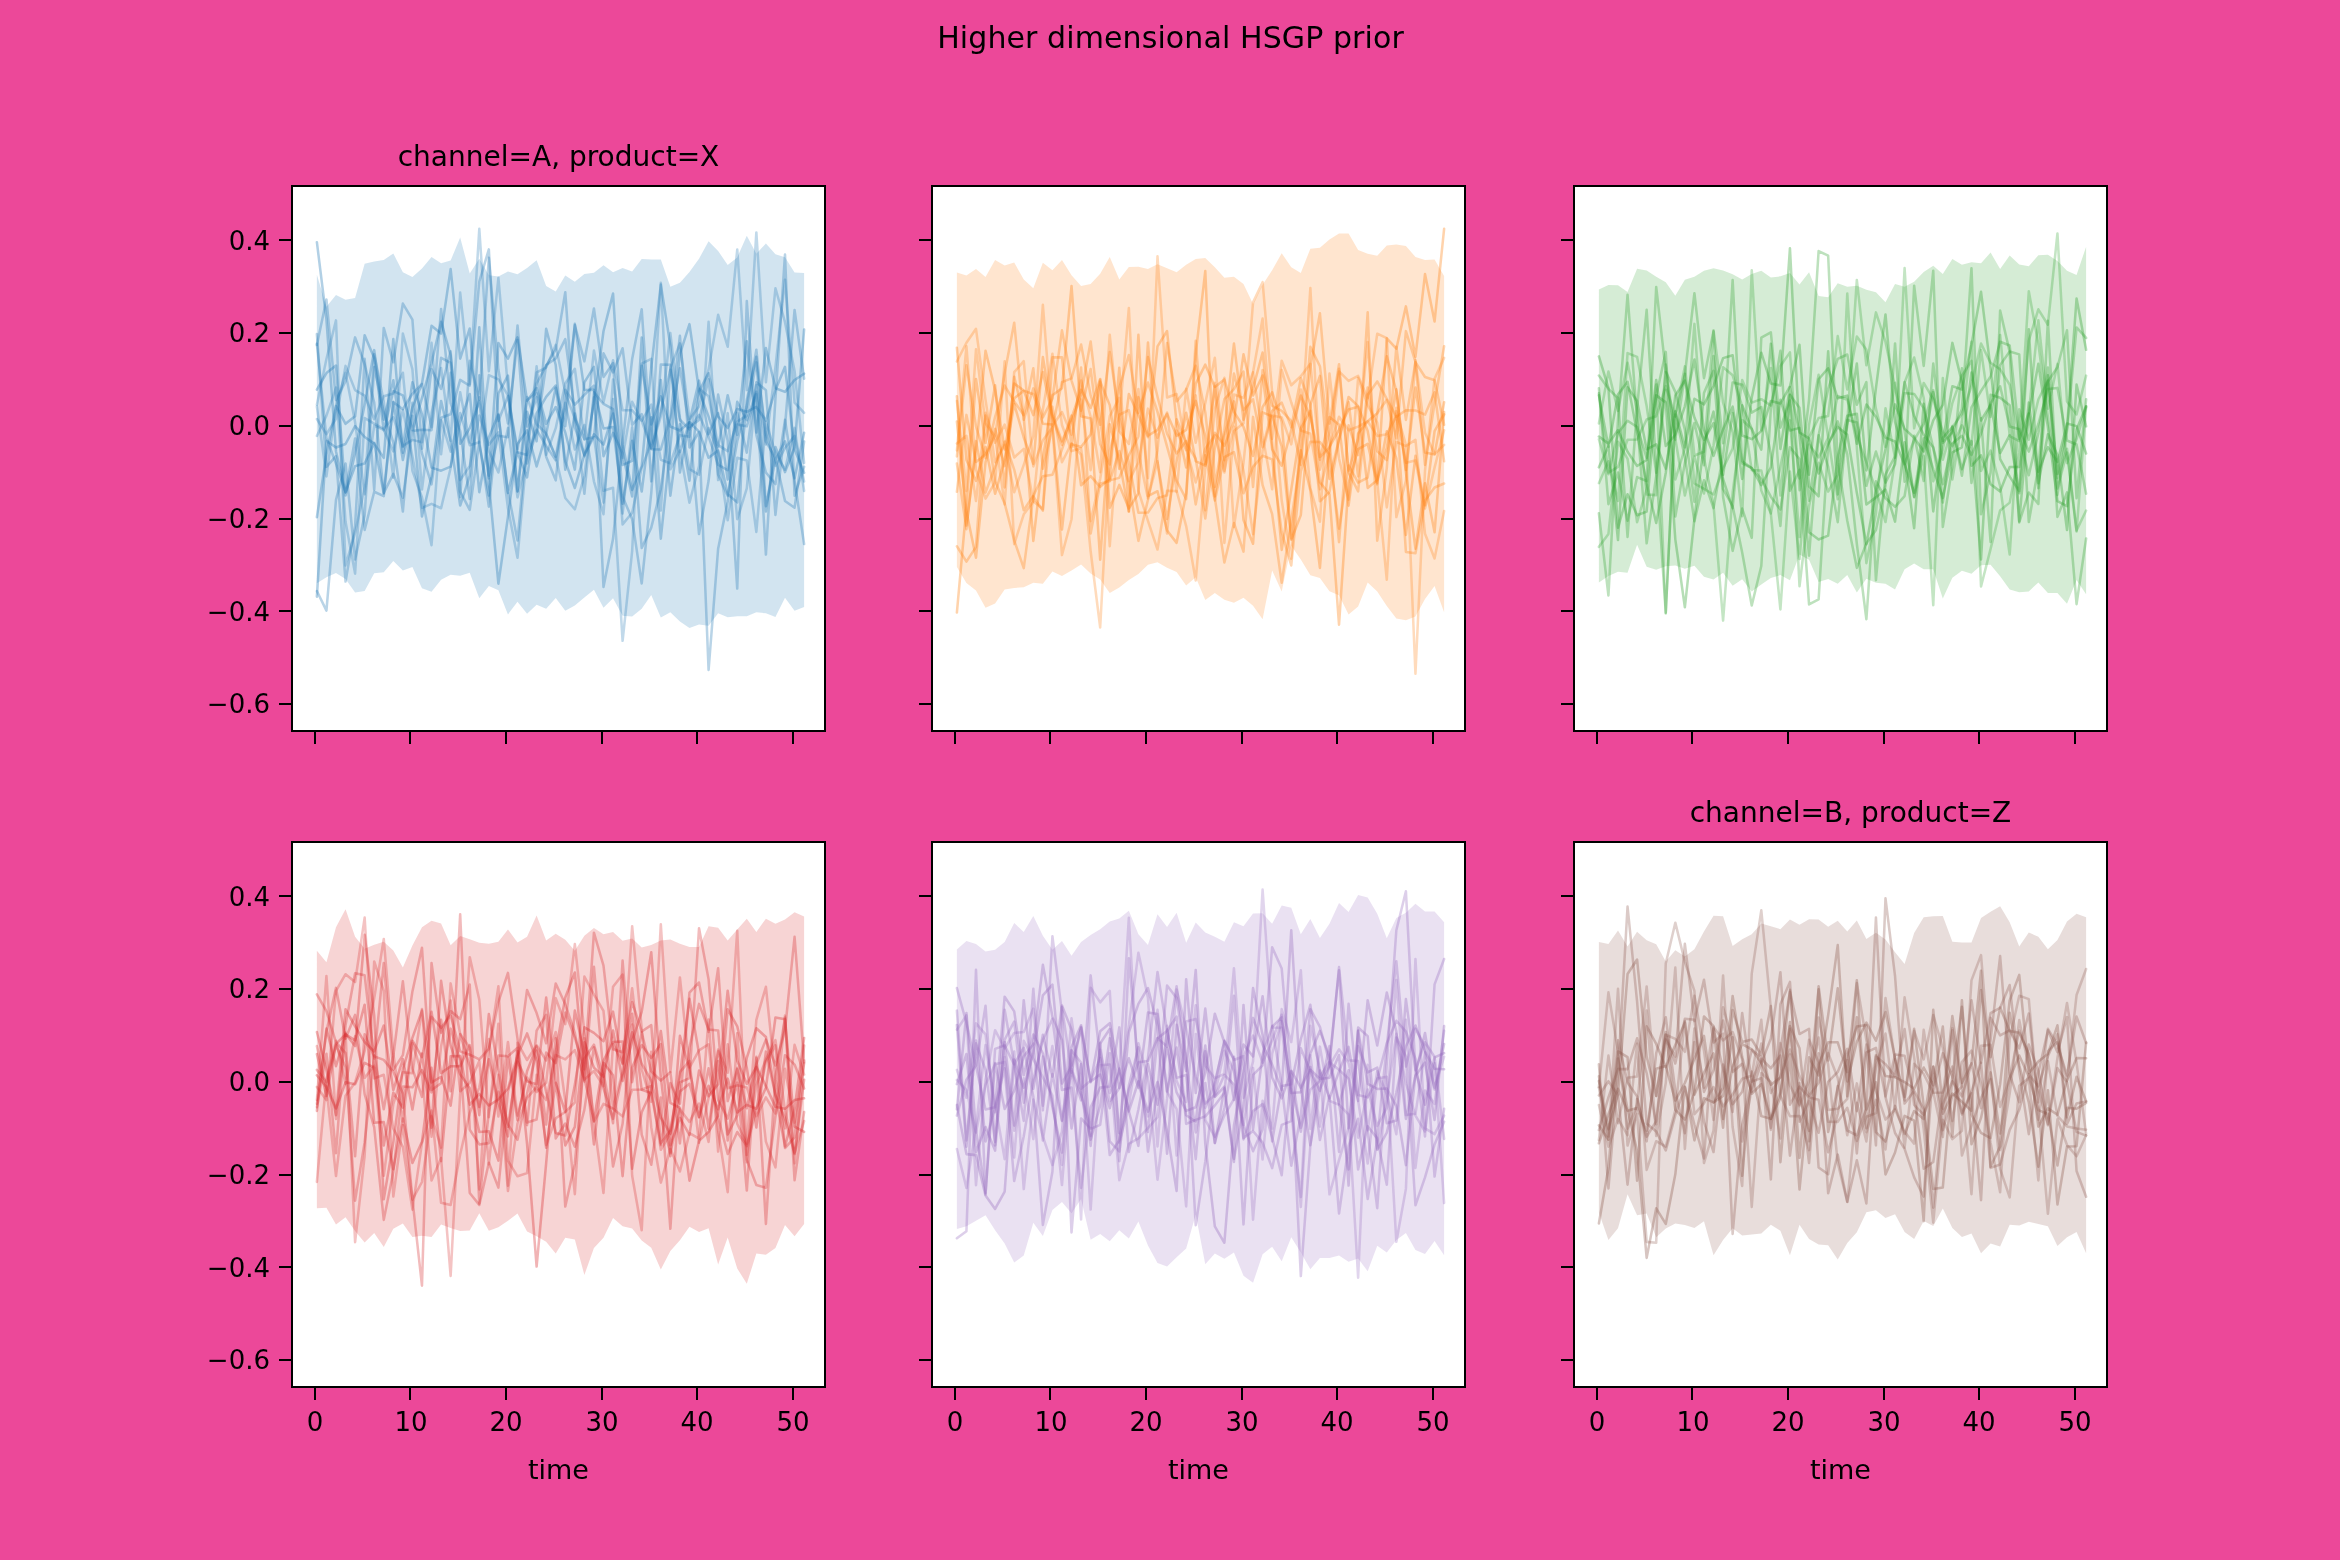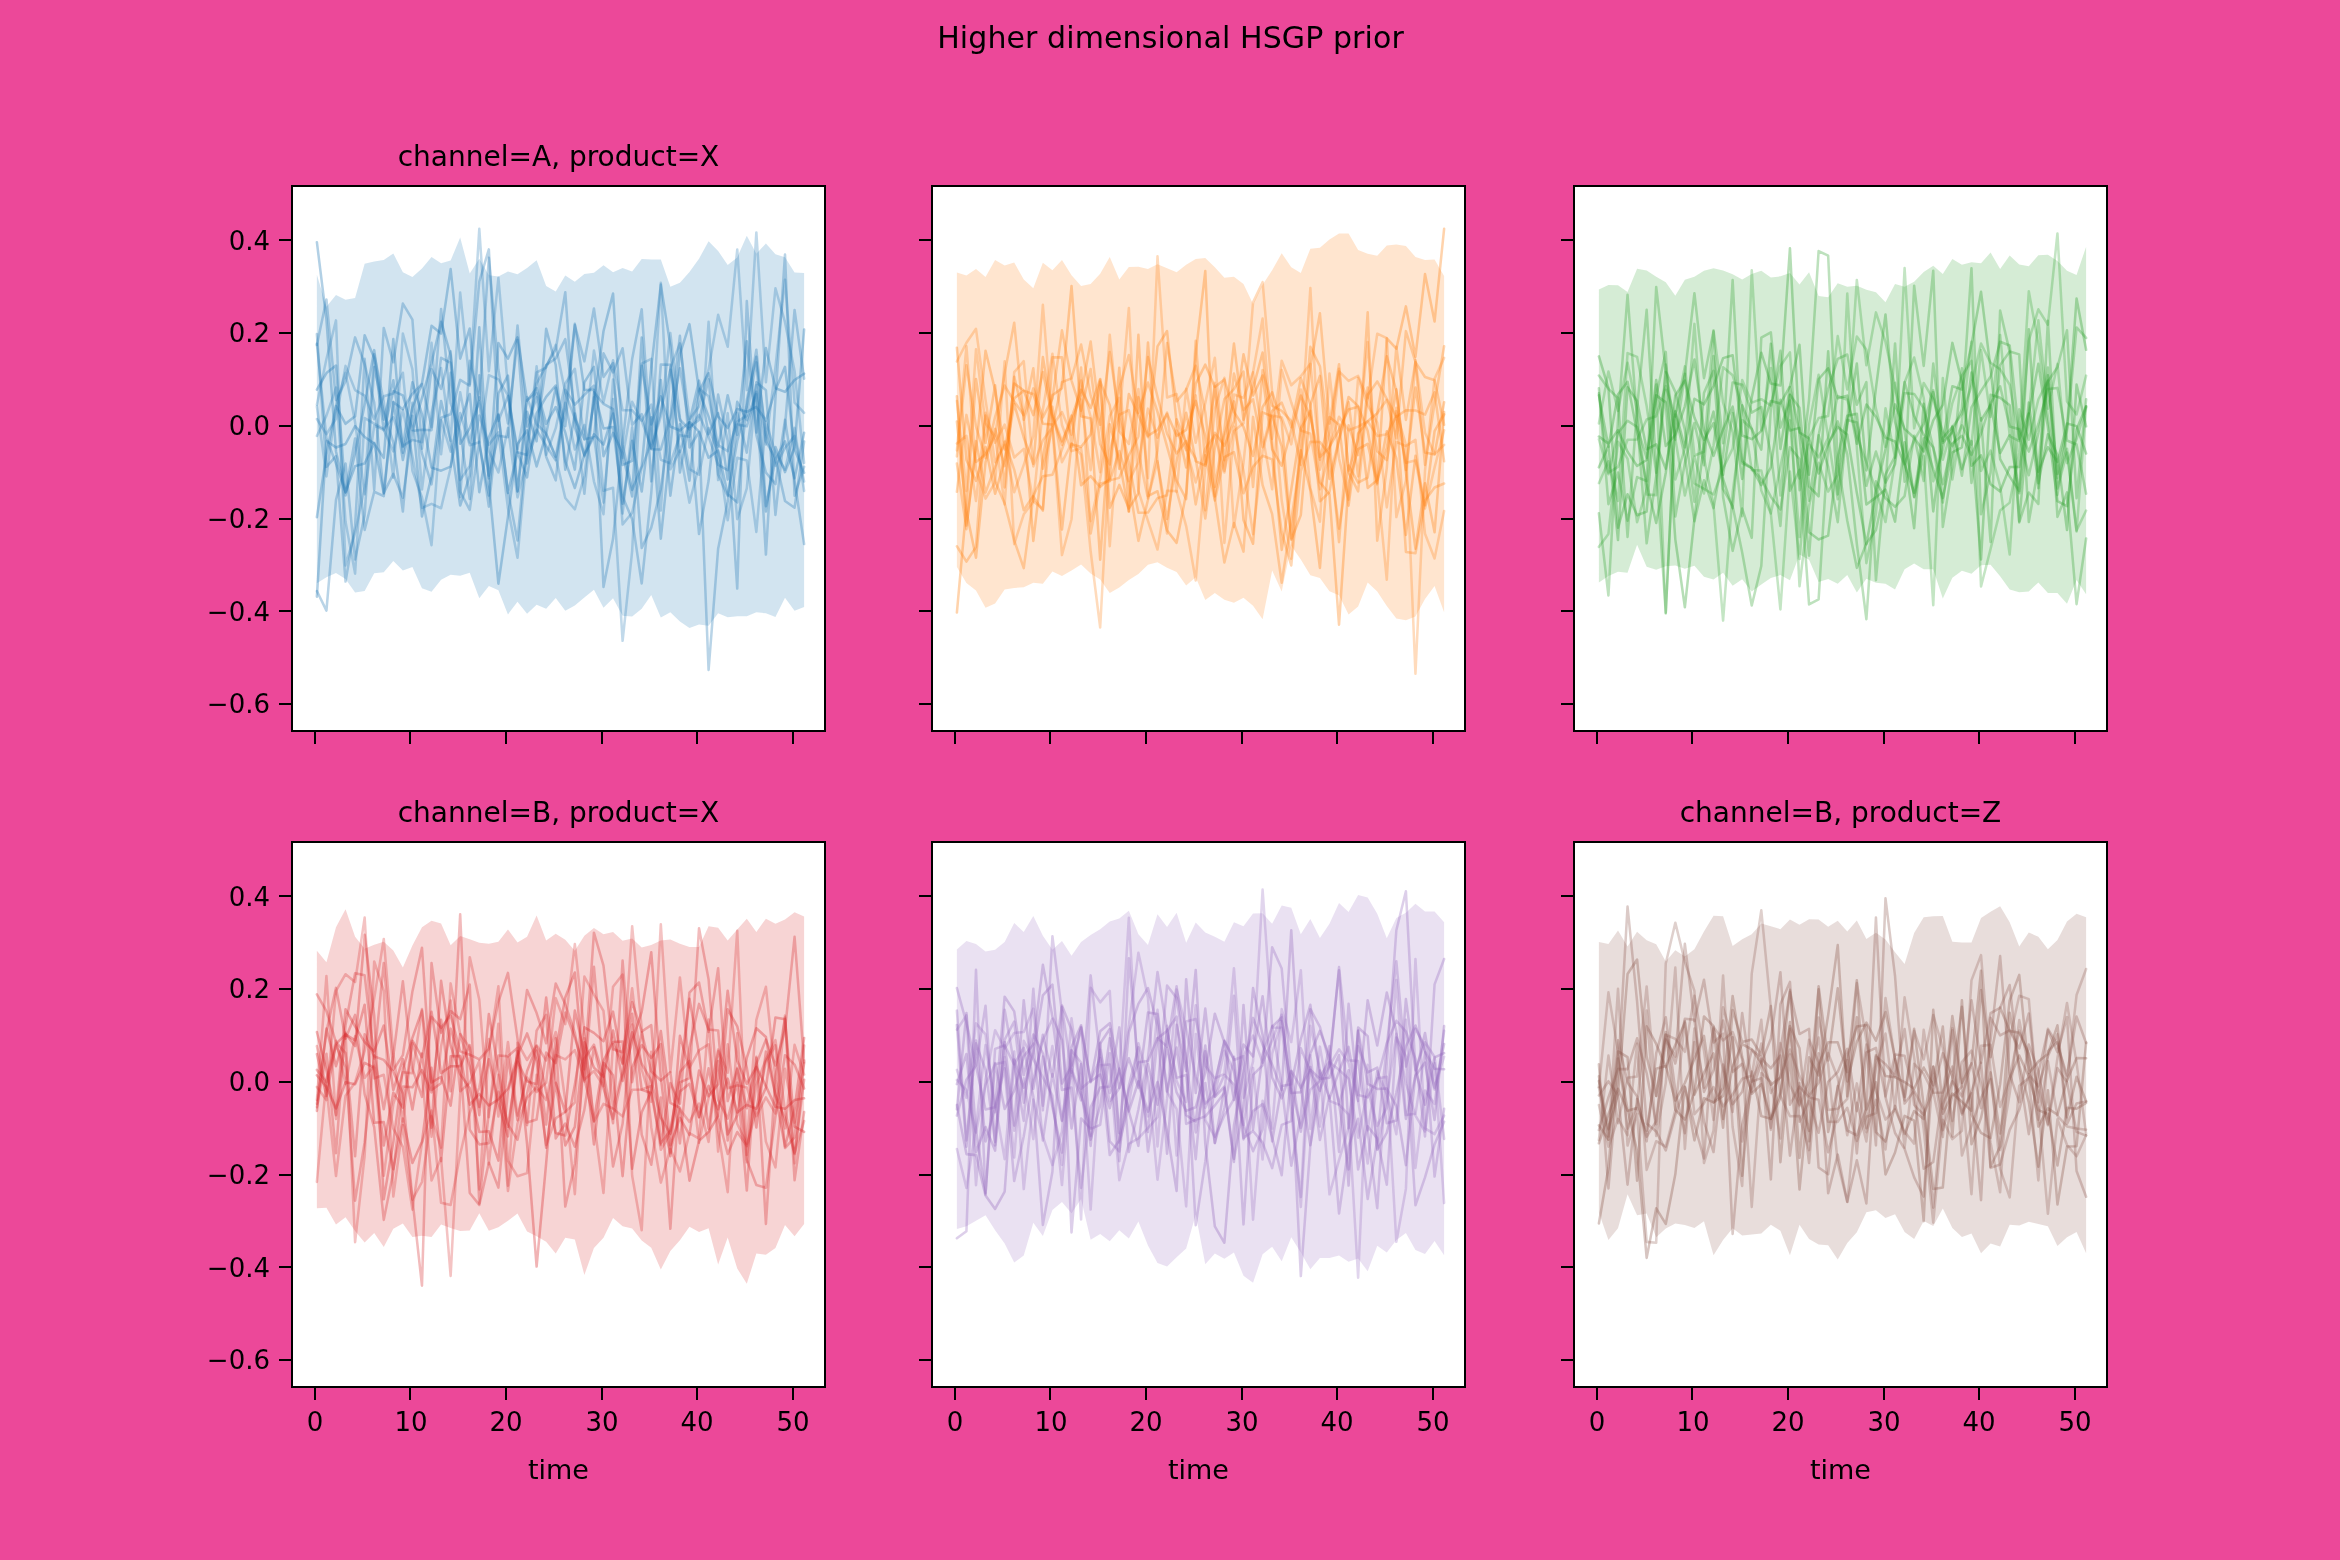--- a/index.html
+++ b/index.html
@@ -192,21 +192,20 @@
         <div class="tick-mark tick-y" style="left: -11.7px; top: 425px;"></div>
         <div class="tick-mark tick-y" style="left: -11.7px; top: 518px;"></div>
         <div class="tick-mark tick-x" style="left: 23px; top: 547px;"></div>
         <div class="tick-mark tick-x" style="left: 118px; top: 547px;"></div>
         <div class="tick-mark tick-x" style="left: 214px; top: 547px;"></div>
         <div class="tick-mark tick-x" style="left: 310px; top: 547px;"></div>
         <div class="tick-mark tick-x" style="left: 405px; top: 547px;"></div>
         <div class="tick-mark tick-x" style="left: 501px; top: 547px;"></div>
       </div>
       <div class="panel" style="left: 291px; top: 841px; width: 535px; height: 547px;">
-        <div class="panel-title" style="top: -45px;">channel=B, product=X</div>
         <div class="axes-frame" style="left: 0px; top: 0px; width: 535px; height: 547px;">
           <svg width="535" height="547" viewBox="0 0 549 561">
             <path d="M24.51 110.51 L34.31 122.15 L44.12 86.34 L53.92 67.76 L63.72 95.92 L73.53 108.40 L83.33 104.28 L93.13 101.15 L102.94 110.27 L112.74 127.55 L122.54 105.10 L132.35 86.34 L142.15 79.61 L151.96 82.57 L161.76 104.83 L171.56 95.37 L181.37 98.55 L191.17 102.17 L200.97 103.12 L210.78 101.07 L220.58 88.63 L230.38 102.01 L240.19 95.96 L249.99 74.30 L259.79 99.77 L269.60 92.95 L279.40 99.19 L289.21 110.51 L299.01 94.90 L308.81 86.99 L318.62 93.52 L328.42 91.20 L338.22 100.11 L348.03 97.92 L357.83 107.10 L367.63 104.52 L377.44 99.82 L387.24 98.81 L397.04 103.35 L406.85 106.61 L416.65 106.44 L426.46 85.24 L436.26 86.90 L446.06 99.87 L455.87 88.63 L465.67 77.47 L475.47 91.20 L485.28 77.48 L495.08 82.81 L504.88 78.41 L514.69 70.80 L524.49 75.20 L524.49 390.80 L514.69 403.42 L504.88 391.85 L495.08 415.49 L485.28 422.43 L475.47 421.20 L465.67 452.07 L455.87 436.49 L446.06 404.65 L436.26 432.32 L426.46 395.12 L416.65 398.95 L406.85 393.58 L397.04 407.60 L387.24 418.40 L377.44 437.54 L367.63 415.30 L357.83 407.81 L348.03 395.34 L338.22 393.11 L328.42 384.64 L318.62 405.00 L308.81 415.32 L299.01 443.08 L289.21 406.70 L279.40 404.87 L269.60 421.03 L259.79 409.07 L249.99 403.29 L240.19 398.44 L230.38 379.97 L220.58 387.58 L210.78 394.18 L200.97 397.85 L191.17 379.86 L181.37 397.41 L171.56 397.94 L161.76 395.04 L151.96 391.23 L142.15 404.26 L132.35 402.99 L122.54 404.04 L112.74 390.24 L102.94 395.78 L93.13 414.38 L83.33 399.95 L73.53 409.75 L63.72 398.06 L53.92 383.96 L44.12 391.31 L34.31 374.21 L24.51 374.66 Z" fill="rgba(214,39,40,0.20)" stroke="none"></path>
             <path d="M24.51 263.64 L34.31 136.29 L44.12 283.10 L53.92 194.24 L63.72 409.49 L73.53 320.56 L83.33 121.46 L93.13 151.50 L102.94 362.62 L112.74 289.14 L122.54 365.88 L132.35 347.69 L142.15 280.03 L151.96 312.47 L161.76 143.91 L171.56 195.91 L181.37 210.03 L191.17 355.41 L200.97 213.01 L210.78 146.90 L220.58 325.89 L230.38 341.86 L240.19 338.64 L249.99 237.64 L259.79 309.85 L269.60 282.30 L279.40 275.84 L289.21 266.11 L299.01 136.84 L308.81 155.32 L318.62 172.19 L328.42 272.20 L338.22 234.68 L348.03 85.26 L357.83 190.30 L367.63 291.50 L377.44 348.36 L387.24 313.52 L397.04 336.91 L406.85 297.65 L416.65 303.27 L426.46 181.03 L436.26 316.47 L446.06 206.46 L455.87 287.94 L465.67 308.71 L475.47 181.29 L485.28 147.43 L495.08 242.27 L504.88 292.68 L514.69 206.95 L524.49 237.43 " fill="none" stroke="#d62728" stroke-opacity="0.280" stroke-width="2.6" stroke-linejoin="round" stroke-linecap="round"></path>
             <path d="M24.51 232.65 L34.31 245.45 L44.12 207.36 L53.92 229.94 L63.72 366.85 L73.53 306.88 L83.33 217.97 L93.13 273.14 L102.94 218.39 L112.74 141.75 L122.54 231.43 L132.35 260.33 L142.15 178.17 L151.96 189.39 L161.76 176.74 L171.56 213.68 L181.37 217.06 L191.17 221.77 L200.97 211.19 L210.78 162.79 L220.58 133.13 L230.38 200.55 L240.19 289.36 L249.99 192.47 L259.79 176.20 L269.60 302.95 L279.40 287.71 L289.21 311.56 L299.01 273.42 L308.81 209.48 L318.62 251.76 L328.42 282.94 L338.22 237.39 L348.03 194.15 L357.83 226.37 L367.63 243.58 L377.44 281.55 L387.24 298.26 L397.04 254.80 L406.85 246.93 L416.65 281.45 L426.46 231.10 L436.26 281.26 L446.06 318.94 L455.87 296.41 L465.67 310.90 L475.47 272.58 L485.28 224.38 L495.08 207.38 L504.88 312.90 L514.69 301.89 L524.49 207.75 " fill="none" stroke="#d62728" stroke-opacity="0.313" stroke-width="2.6" stroke-linejoin="round" stroke-linecap="round"></path>
             <path d="M24.51 216.41 L34.31 259.53 L44.12 205.89 L53.92 196.23 L63.72 202.44 L73.53 165.76 L83.33 286.96 L93.13 286.18 L102.94 334.59 L112.74 282.60 L122.54 328.21 L132.35 306.45 L142.15 230.59 L151.96 326.35 L161.76 218.73 L171.56 218.56 L181.37 268.50 L191.17 257.36 L200.97 269.24 L210.78 263.09 L220.58 251.79 L230.38 218.28 L240.19 195.22 L249.99 223.33 L259.79 312.66 L269.60 245.93 L279.40 310.15 L289.21 291.15 L299.01 204.29 L308.81 230.34 L318.62 239.86 L328.42 192.32 L338.22 243.98 L348.03 202.86 L357.83 173.12 L367.63 111.99 L377.44 240.44 L387.24 321.28 L397.04 197.70 L406.85 232.49 L416.65 281.05 L426.46 248.91 L436.26 273.15 L446.06 241.60 L455.87 276.35 L465.67 268.51 L475.47 272.50 L485.28 251.08 L495.08 178.91 L504.88 180.61 L514.69 290.84 L524.49 296.27 " fill="none" stroke="#d62728" stroke-opacity="0.347" stroke-width="2.6" stroke-linejoin="round" stroke-linecap="round"></path>
             <path d="M24.51 250.15 L34.31 263.67 L44.12 151.61 L53.92 134.49 L63.72 142.51 L73.53 76.36 L83.33 241.44 L93.13 237.69 L102.94 292.99 L112.74 311.64 L122.54 376.07 L132.35 307.60 L142.15 274.36 L151.96 369.05 L161.76 371.32 L171.56 319.23 L181.37 276.94 L191.17 250.59 L200.97 200.92 L210.78 280.53 L220.58 204.08 L230.38 279.59 L240.19 240.46 L249.99 255.31 L259.79 245.75 L269.60 159.04 L279.40 185.66 L289.21 103.52 L299.01 193.86 L308.81 285.92 L318.62 267.53 L328.42 272.50 L338.22 280.38 L348.03 253.07 L357.83 252.75 L367.63 249.03 L377.44 314.69 L387.24 297.47 L397.04 234.97 L406.85 223.49 L416.65 307.52 L426.46 261.29 L436.26 213.51 L446.06 251.49 L455.87 248.54 L465.67 250.67 L475.47 280.22 L485.28 260.83 L495.08 277.44 L504.88 177.00 L514.69 328.54 L524.49 223.11 " fill="none" stroke="#d62728" stroke-opacity="0.280" stroke-width="2.6" stroke-linejoin="round" stroke-linecap="round"></path>
             <path d="M24.51 267.47 L34.31 193.38 L44.12 148.50 L53.92 200.63 L63.72 176.25 L73.53 257.59 L83.33 291.58 L93.13 386.58 L102.94 337.55 L112.74 249.76 L122.54 250.54 L132.35 232.86 L142.15 255.80 L151.96 181.33 L161.76 254.68 L171.56 73.09 L181.37 294.11 L191.17 309.16 L200.97 307.82 L210.78 254.99 L220.58 288.62 L230.38 304.33 L240.19 257.22 L249.99 212.85 L259.79 288.83 L269.60 200.22 L279.40 372.91 L289.21 328.96 L299.01 221.12 L308.81 206.80 L318.62 239.24 L328.42 331.91 L338.22 288.00 L348.03 186.12 L357.83 299.07 L367.63 329.96 L377.44 261.13 L387.24 395.73 L397.04 245.51 L406.85 241.15 L416.65 87.43 L426.46 139.78 L436.26 263.57 L446.06 282.73 L455.87 245.74 L465.67 356.49 L475.47 219.14 L485.28 390.84 L495.08 239.39 L504.88 179.00 L514.69 345.87 L524.49 275.91 " fill="none" stroke="#d62728" stroke-opacity="0.313" stroke-width="2.6" stroke-linejoin="round" stroke-linecap="round"></path>
             <path d="M24.51 274.81 L34.31 190.33 L44.12 228.87 L53.92 195.58 L63.72 208.25 L73.53 94.02 L83.33 176.93 L93.13 365.50 L102.94 306.78 L112.74 231.91 L122.54 199.86 L132.35 171.77 L142.15 245.65 L151.96 239.70 L161.76 269.37 L171.56 195.77 L181.37 229.04 L191.17 270.81 L200.97 221.77 L210.78 265.87 L220.58 300.91 L230.38 213.66 L240.19 308.87 L249.99 434.48 L259.79 328.37 L269.60 213.94 L279.40 158.35 L289.21 132.69 L299.01 241.55 L308.81 284.87 L318.62 223.13 L328.42 204.02 L338.22 203.50 L348.03 334.10 L357.83 276.17 L367.63 254.62 L377.44 192.80 L387.24 266.51 L397.04 271.54 L406.85 346.38 L416.65 305.47 L426.46 296.26 L436.26 279.91 L446.06 170.45 L455.87 187.98 L465.67 230.54 L475.47 291.83 L485.28 213.95 L495.08 258.47 L504.88 311.37 L514.69 272.60 L524.49 199.85 " fill="none" stroke="#d62728" stroke-opacity="0.347" stroke-width="2.6" stroke-linejoin="round" stroke-linecap="round"></path>
             <path d="M24.51 347.60 L34.31 242.52 L44.12 202.78 L53.92 247.14 L63.72 198.04 L73.53 240.85 L83.33 228.43 L93.13 341.36 L102.94 267.82 L112.74 235.10 L122.54 236.15 L132.35 170.19 L142.15 301.30 L151.96 208.37 L161.76 161.58 L171.56 254.56 L181.37 245.95 L191.17 223.45 L200.97 329.65 L210.78 237.67 L220.58 357.00 L230.38 287.56 L240.19 261.46 L249.99 250.41 L259.79 263.64 L269.60 217.45 L279.40 221.93 L289.21 212.43 L299.01 242.62 L308.81 233.79 L318.62 249.44 L328.42 147.45 L338.22 134.84 L348.03 341.27 L357.83 397.24 L367.63 214.19 L377.44 281.11 L387.24 318.19 L397.04 272.95 L406.85 286.06 L416.65 267.23 L426.46 306.50 L436.26 211.69 L446.06 235.57 L455.87 89.97 L465.67 319.91 L475.47 247.91 L485.28 221.71 L495.08 202.18 L504.88 274.50 L514.69 317.69 L524.49 285.18 " fill="none" stroke="#d62728" stroke-opacity="0.280" stroke-width="2.6" stroke-linejoin="round" stroke-linecap="round"></path>
@@ -274,21 +273,21 @@
         <div class="tick-mark tick-x" style="left: 214px; top: 547px;"></div>
         <div class="ticklabel ticklabel-x" style="left: 215px; top: 567px;">20</div>
         <div class="tick-mark tick-x" style="left: 310px; top: 547px;"></div>
         <div class="ticklabel ticklabel-x" style="left: 311px; top: 567px;">30</div>
         <div class="tick-mark tick-x" style="left: 405px; top: 547px;"></div>
         <div class="ticklabel ticklabel-x" style="left: 406px; top: 567px;">40</div>
         <div class="tick-mark tick-x" style="left: 501px; top: 547px;"></div>
         <div class="ticklabel ticklabel-x" style="left: 502px; top: 567px;">50</div>
         <div class="axis-label" style="left: 0px; width: 535px; top: 613px;">time</div>
       </div>
-      <div class="panel" style="left: 1573px; top: 841px; width: 535px; height: 702px;">
+      <div class="panel" style="left: 1573px; top: 841px; width: 535px; height: 702px; padding-left: 20px;">
         <div class="panel-title" style="top: -45px;">channel=B, product=Z</div>
         <div class="axes-frame" style="left: 0px; top: 0px; width: 535px; height: 547px;">
           <svg width="535" height="547" viewBox="0 0 549 561">
             <path d="M24.51 101.37 L34.31 103.39 L44.12 89.51 L53.92 105.97 L63.72 90.84 L73.53 99.59 L83.33 103.63 L93.13 121.48 L102.94 109.90 L112.74 116.43 L122.54 109.00 L132.35 90.75 L142.15 74.47 L151.96 75.06 L161.76 105.63 L171.56 98.51 L181.37 93.54 L191.17 82.52 L200.97 85.36 L210.78 88.26 L220.58 78.23 L230.38 83.77 L240.19 78.07 L249.99 78.26 L259.79 85.77 L269.60 79.72 L279.40 90.58 L289.21 79.48 L299.01 98.33 L308.81 91.90 L318.62 98.83 L328.42 112.02 L338.22 124.13 L348.03 92.27 L357.83 76.16 L367.63 74.97 L377.44 74.88 L387.24 101.13 L397.04 102.06 L406.85 101.85 L416.65 76.78 L426.46 70.34 L436.26 64.76 L446.06 81.06 L455.87 105.97 L465.67 91.62 L475.47 96.16 L485.28 108.84 L495.08 99.37 L504.88 80.29 L514.69 72.47 L524.49 75.98 L524.49 420.78 L514.69 399.01 L504.88 404.35 L495.08 413.49 L485.28 393.15 L475.47 390.79 L465.67 388.41 L455.87 392.28 L446.06 391.58 L436.26 413.94 L426.46 410.88 L416.65 420.76 L406.85 400.44 L397.04 404.26 L387.24 394.99 L377.44 374.94 L367.63 392.75 L357.83 387.70 L348.03 406.22 L338.22 398.95 L328.42 380.73 L318.62 384.71 L308.81 376.61 L299.01 378.85 L289.21 399.17 L279.40 410.19 L269.60 427.23 L259.79 412.64 L249.99 411.96 L240.19 406.22 L230.38 391.52 L220.58 422.89 L210.78 397.73 L200.97 391.54 L191.17 400.53 L181.37 401.59 L171.56 402.72 L161.76 395.25 L151.96 407.32 L142.15 422.97 L132.35 387.89 L122.54 394.85 L112.74 391.72 L102.94 390.28 L93.13 395.41 L83.33 404.31 L73.53 380.03 L63.72 381.77 L53.92 360.35 L44.12 395.09 L34.31 407.19 L24.51 379.00 Z" fill="rgba(140,86,75,0.20)" stroke="none"></path>
             <path d="M24.51 304.68 L34.31 218.00 L44.12 287.36 L53.92 240.80 L63.72 239.45 L73.53 147.04 L83.33 259.50 L93.13 196.61 L102.94 200.79 L112.74 214.13 L122.54 156.54 L132.35 213.15 L142.15 284.11 L151.96 168.42 L161.76 201.98 L171.56 306.19 L181.37 251.42 L191.17 205.58 L200.97 256.44 L210.78 239.62 L220.58 211.78 L230.38 239.05 L240.19 259.21 L249.99 245.86 L259.79 215.38 L269.60 240.99 L279.40 299.70 L289.21 246.52 L299.01 296.71 L308.81 263.47 L318.62 314.29 L328.42 221.80 L338.22 312.51 L348.03 226.47 L357.83 236.89 L367.63 256.23 L377.44 255.93 L387.24 192.11 L397.04 320.52 L406.85 290.23 L416.65 261.32 L426.46 242.04 L436.26 314.98 L446.06 256.98 L455.87 181.52 L465.67 230.41 L475.47 283.88 L485.28 223.76 L495.08 279.87 L504.88 290.67 L514.69 292.78 L524.49 294.04 " fill="none" stroke="#8c564b" stroke-opacity="0.280" stroke-width="2.6" stroke-linejoin="round" stroke-linecap="round"></path>
             <path d="M24.51 250.71 L34.31 301.04 L44.12 202.34 L53.92 245.60 L63.72 259.83 L73.53 306.01 L83.33 215.69 L93.13 178.68 L102.94 253.96 L112.74 297.66 L122.54 203.96 L132.35 286.12 L142.15 316.96 L151.96 227.09 L161.76 267.98 L171.56 255.20 L181.37 212.09 L191.17 219.71 L200.97 345.14 L210.78 165.32 L220.58 142.39 L230.38 285.75 L240.19 264.11 L249.99 297.19 L259.79 244.99 L269.60 234.79 L279.40 211.07 L289.21 274.99 L299.01 206.66 L308.81 310.17 L318.62 56.62 L328.42 136.53 L338.22 267.22 L348.03 254.23 L357.83 273.09 L367.63 374.06 L377.44 268.27 L387.24 244.29 L397.04 259.91 L406.85 225.91 L416.65 272.09 L426.46 202.05 L436.26 115.88 L446.06 237.25 L455.87 265.84 L465.67 206.74 L475.47 233.85 L485.28 289.54 L495.08 230.84 L504.88 245.46 L514.69 296.29 L524.49 300.09 " fill="none" stroke="#8c564b" stroke-opacity="0.313" stroke-width="2.6" stroke-linejoin="round" stroke-linecap="round"></path>
             <path d="M24.51 390.24 L34.31 333.10 L44.12 220.96 L53.92 273.16 L63.72 315.98 L73.53 425.57 L83.33 374.71 L93.13 390.75 L102.94 339.84 L112.74 249.72 L122.54 304.97 L132.35 261.71 L142.15 265.96 L151.96 259.29 L161.76 199.11 L171.56 341.37 L181.37 234.27 L191.17 280.12 L200.97 282.79 L210.78 255.58 L220.58 183.47 L230.38 322.88 L240.19 219.74 L249.99 238.42 L259.79 176.46 L269.60 104.62 L279.40 259.79 L289.21 178.69 L299.01 273.34 L308.81 245.40 L318.62 339.97 L328.42 317.42 L338.22 279.90 L348.03 284.80 L357.83 387.91 L367.63 171.04 L377.44 272.45 L387.24 177.45 L397.04 246.01 L406.85 226.20 L416.65 130.91 L426.46 332.15 L436.26 311.17 L446.06 174.03 L455.87 227.85 L465.67 266.02 L475.47 332.16 L485.28 253.46 L495.08 370.81 L504.88 311.24 L514.69 310.97 L524.49 204.49 " fill="none" stroke="#8c564b" stroke-opacity="0.347" stroke-width="2.6" stroke-linejoin="round" stroke-linecap="round"></path>
             <path d="M24.51 239.24 L34.31 304.23 L44.12 149.40 L53.92 310.28 L63.72 277.64 L73.53 409.16 L83.33 410.12 L93.13 123.58 L102.94 81.60 L112.74 121.75 L122.54 151.51 L132.35 328.24 L142.15 295.01 L151.96 135.76 L161.76 291.34 L171.56 351.79 L181.37 133.87 L191.17 68.94 L200.97 169.65 L210.78 259.32 L220.58 280.28 L230.38 280.13 L240.19 314.96 L249.99 178.82 L259.79 227.44 L269.60 327.98 L279.40 368.28 L289.21 266.52 L299.01 306.06 L308.81 230.40 L318.62 195.37 L328.42 272.75 L338.22 158.25 L348.03 219.88 L357.83 293.43 L367.63 389.42 L377.44 283.98 L387.24 303.66 L397.04 295.25 L406.85 140.78 L416.65 114.90 L426.46 234.26 L436.26 334.27 L446.06 363.49 L455.87 248.92 L465.67 240.89 L475.47 346.14 L485.28 213.36 L495.08 203.89 L504.88 243.99 L514.69 155.87 L524.49 129.16 " fill="none" stroke="#8c564b" stroke-opacity="0.280" stroke-width="2.6" stroke-linejoin="round" stroke-linecap="round"></path>
             <path d="M24.51 258.88 L34.31 244.26 L44.12 258.44 L53.92 350.47 L63.72 262.64 L73.53 301.28 L83.33 285.18 L93.13 196.26 L102.94 226.15 L112.74 180.11 L122.54 181.28 L132.35 255.25 L142.15 233.10 L151.96 182.00 L161.76 234.80 L171.56 226.46 L181.37 255.29 L191.17 225.64 L200.97 200.58 L210.78 132.44 L220.58 268.43 L230.38 249.79 L240.19 260.97 L249.99 263.38 L259.79 317.27 L269.60 277.71 L279.40 222.56 L289.21 318.38 L299.01 214.81 L308.81 210.01 L318.62 259.84 L328.42 216.98 L338.22 218.18 L348.03 257.88 L357.83 334.19 L367.63 327.15 L377.44 255.94 L387.24 229.15 L397.04 276.88 L406.85 254.96 L416.65 225.21 L426.46 333.26 L436.26 329.73 L446.06 294.18 L455.87 273.63 L465.67 237.19 L475.47 249.70 L485.28 218.78 L495.08 196.01 L504.88 288.12 L514.69 267.22 L524.49 264.97 " fill="none" stroke="#8c564b" stroke-opacity="0.313" stroke-width="2.6" stroke-linejoin="round" stroke-linecap="round"></path>
             <path d="M24.51 243.96 L34.31 293.56 L44.12 257.73 L53.92 134.33 L63.72 119.40 L73.53 218.98 L83.33 259.43 L93.13 193.81 L102.94 273.77 L112.74 283.64 L122.54 255.67 L132.35 177.83 L142.15 187.83 L151.96 283.10 L161.76 229.08 L171.56 206.17 L181.37 211.71 L191.17 225.58 L200.97 247.97 L210.78 240.47 L220.58 150.46 L230.38 259.43 L240.19 295.42 L249.99 146.93 L259.79 223.13 L269.60 149.00 L279.40 244.47 L289.21 203.76 L299.01 184.19 L308.81 202.75 L318.62 173.33 L328.42 220.84 L338.22 260.44 L348.03 190.50 L357.83 269.25 L367.63 354.89 L377.44 353.46 L387.24 240.19 L397.04 167.91 L406.85 278.62 L416.65 297.41 L426.46 302.61 L436.26 247.28 L446.06 161.43 L455.87 135.12 L465.67 235.93 L475.47 224.14 L485.28 216.23 L495.08 186.94 L504.88 281.52 L514.69 239.66 L524.49 264.92 " fill="none" stroke="#8c564b" stroke-opacity="0.347" stroke-width="2.6" stroke-linejoin="round" stroke-linecap="round"></path>

